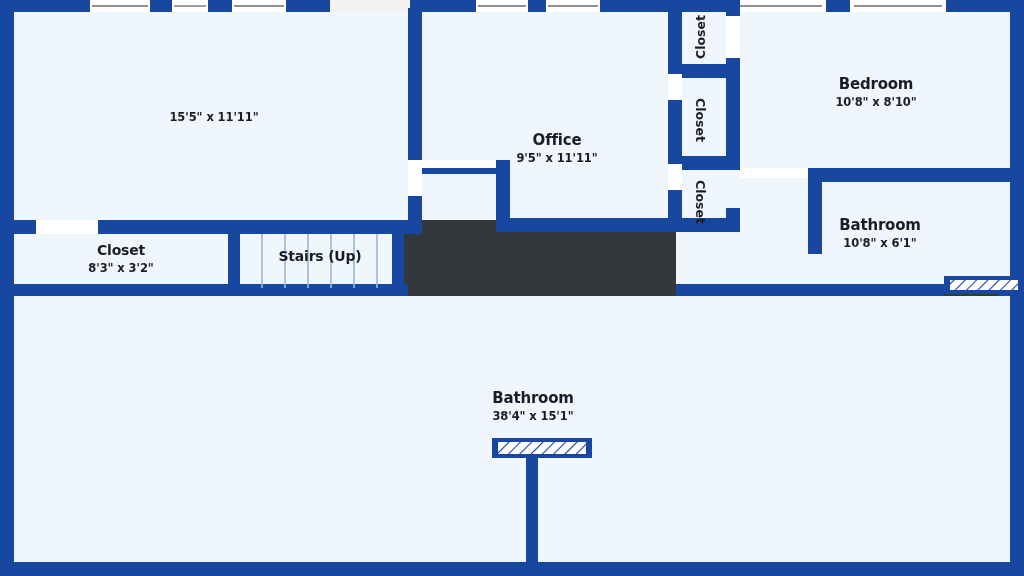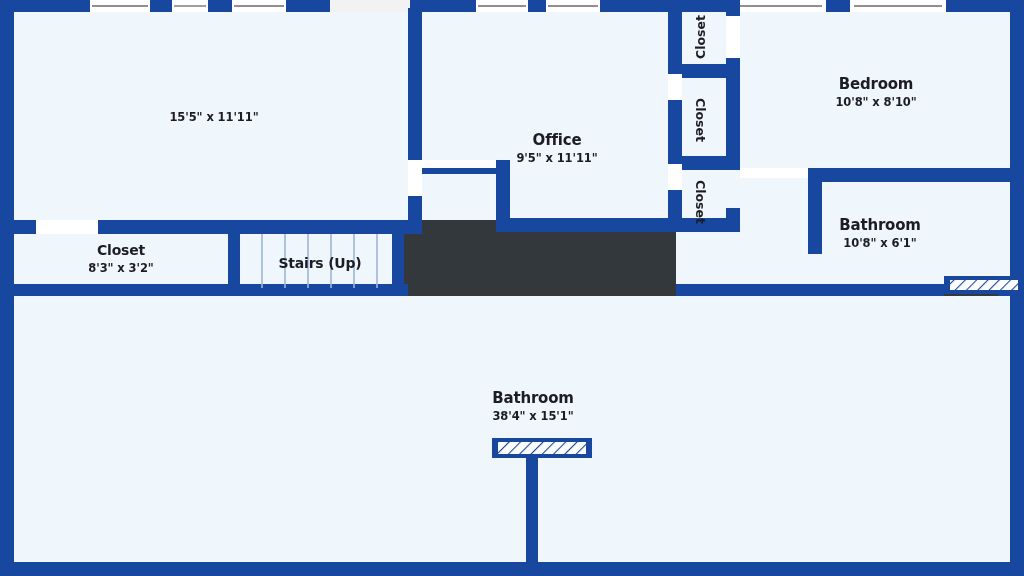--- a/index.html
+++ b/index.html
@@ -234,21 +234,21 @@
   <div class="room-label" style="left:880px; top:233px;">
     <div class="room-name">Bathroom</div>
     <div class="room-dims">10'8" x 6'1"</div>
   </div>
 
   <div class="room-label small" style="left:121px; top:259px;">
     <div class="room-name">Closet</div>
     <div class="room-dims">8'3" x 3'2"</div>
   </div>
 
-  <div class="room-label small" style="left:320px; top:264px;">
+  <div class="room-label small" style="left:320px; top:257px;">
     <div class="room-name">Stairs (Up)</div>
   </div>
 
   <div class="room-label" style="left:533px; top:406px;">
     <div class="room-name">Bathroom</div>
     <div class="room-dims">38'4" x 15'1"</div>
   </div>
 
   <div class="vlabel up" style="left:700px; top:37px;">Closet</div>
   <div class="vlabel down" style="left:700px; top:120px;">Closet</div>

